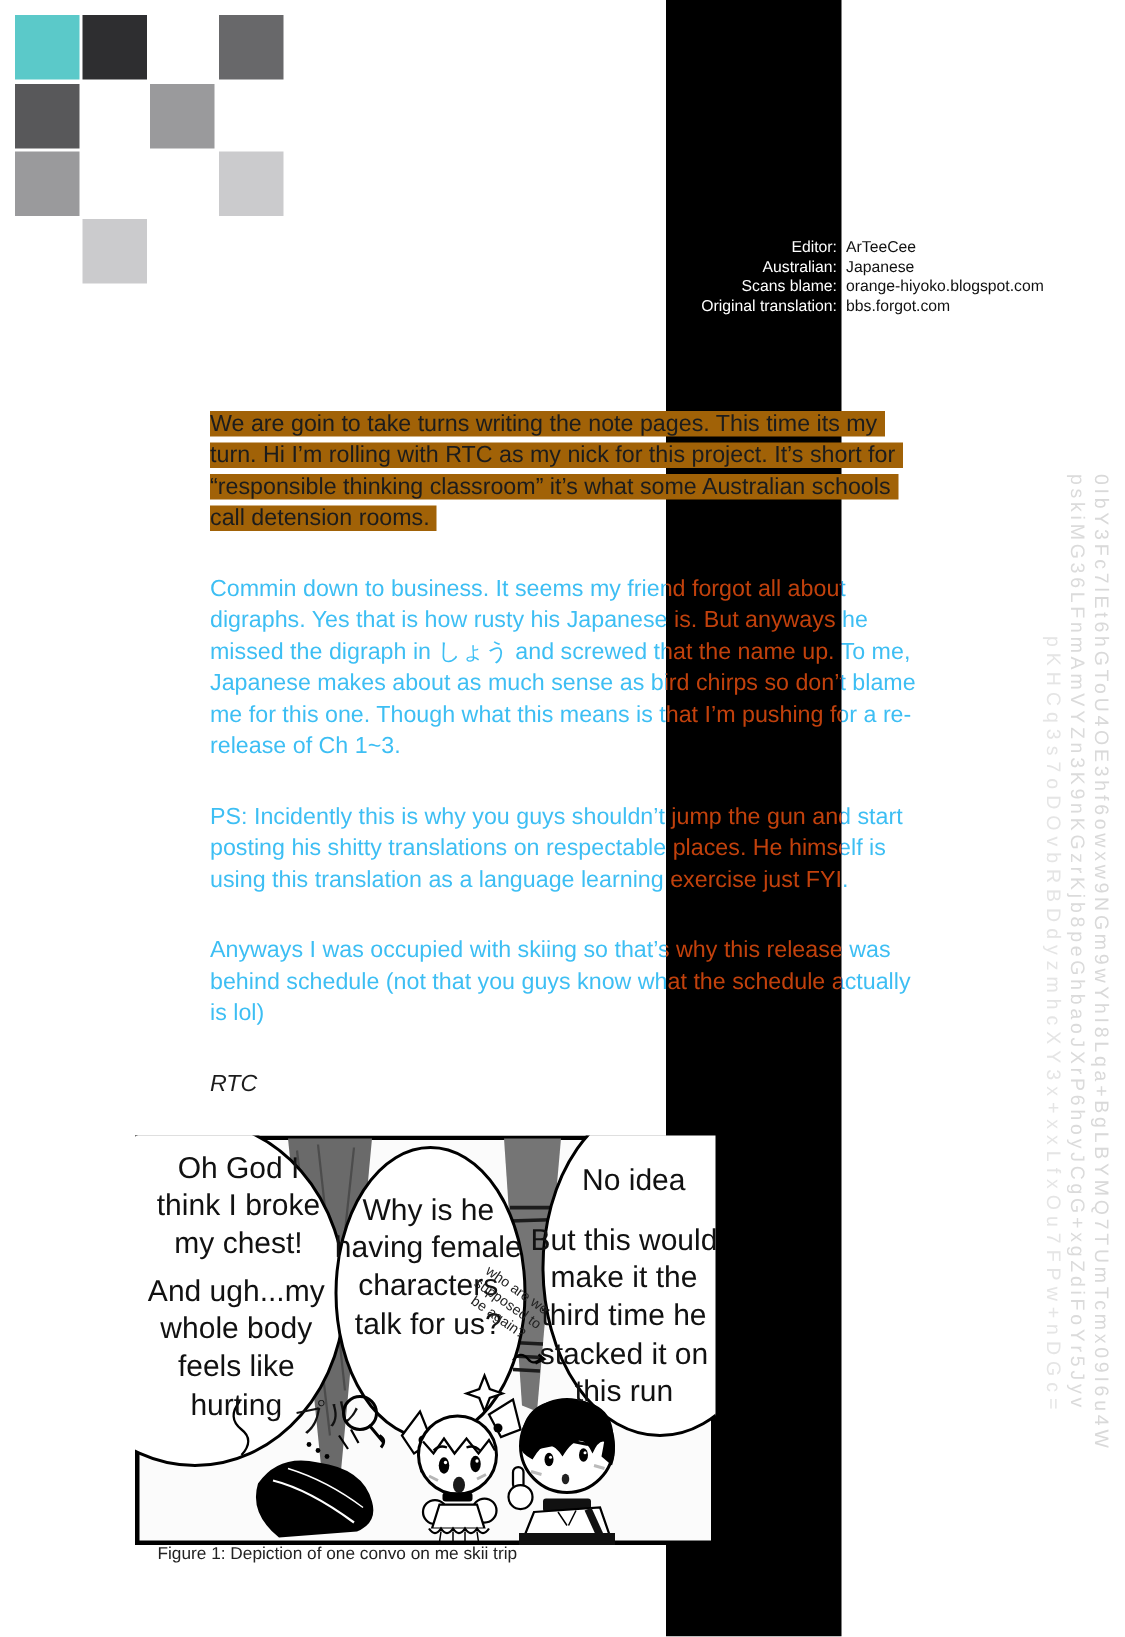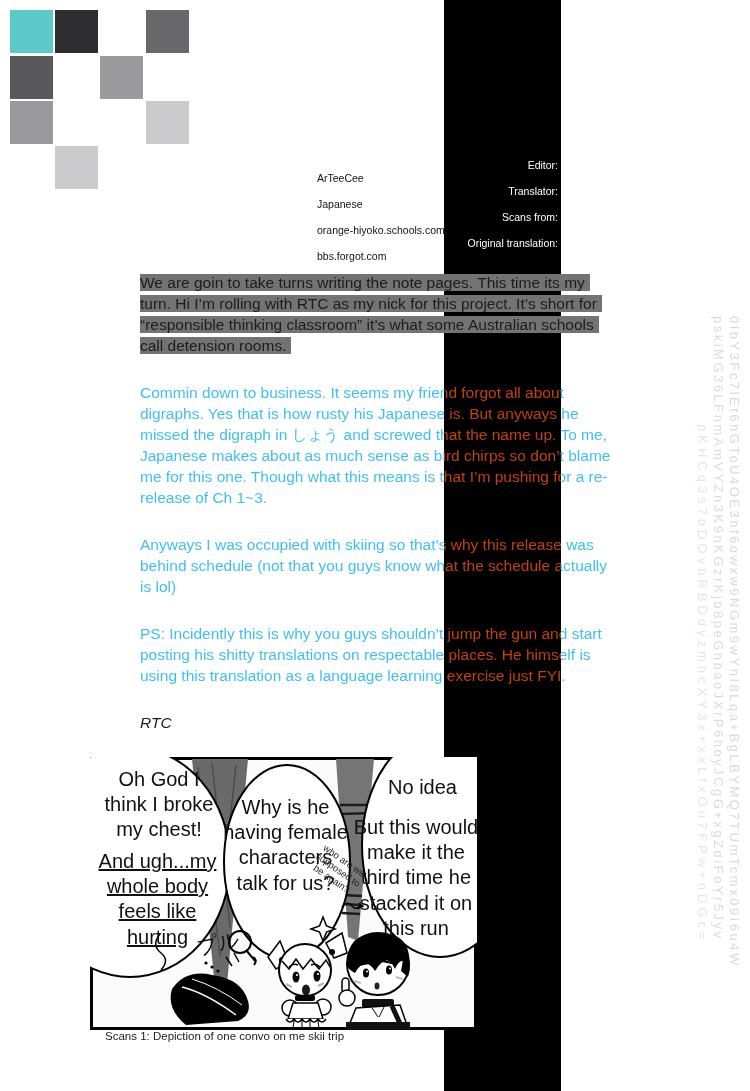--- a/index.html
+++ b/index.html
@@ -13,41 +13,41 @@
   .black-bar{position:absolute;left:444px;top:0;width:117px;height:1091px;background:#000;}
   
   .logo{position:absolute;left:10px;top:10px;width:180px;height:180px;}
   .sq{position:absolute;width:43px;height:43px;}
   .sq.c0r0{left:0;top:0;}   .sq.c1r0{left:45px;top:0;}   .sq.c3r0{left:136px;top:0;}
   .sq.c0r1{left:0;top:46px;}.sq.c2r1{left:90px;top:46px;}
   .sq.c0r2{left:0;top:91px;}.sq.c3r2{left:136px;top:91px;}
   .sq.c1r3{left:45px;top:136px;}
   
   .credits{position:absolute;top:159px;left:300px;width:420px;font-size:10.5px;line-height:13px;}
-  .credit-row{display:flex;flex-direction:column;}
+  .credit-row{display:flex;}
   .credit-label{width:258px;text-align:right;color:#fff;padding-right:4px;}
-  .credit-value{padding-left:17px;color:#111;}
+  .credit-value{padding-left:2px;color:#111;}
   
   .note{position:absolute;left:140px;top:272px;width:480px;font-size:15.5px;line-height:21px;}
   .note p{margin:0 0 26px 0;}
-  .strip-bg{background:#737373;padding:0 5px 0 0;-webkit-box-decoration-break:clone;box-decoration-break:clone;color:#1c1c1c;}
+  .strip-bg{background:#a16207;padding:0 5px 0 0;-webkit-box-decoration-break:clone;box-decoration-break:clone;color:#1c1c1c;}
   .inverting{color:#c2410c;mix-blend-mode:difference;}
   .signature{margin-top:0;font-style:italic;}
   
   .wm{position:absolute;white-space:nowrap;transform:rotate(90deg);transform-origin:0 0;
       font-size:13px;letter-spacing:2.5px;line-height:16px;}
   .wm1{left:742px;top:316px;}
   .wm2{left:726px;top:316px;}
   .wm3{left:710px;top:424px;letter-spacing:4px;}
   
   .panel{position:absolute;left:90px;top:757px;width:387px;height:273px;}
   .panel svg{position:absolute;left:0;top:0;}
   .bubble-text{position:absolute;text-align:center;font-size:20px;line-height:1.26;color:#111;}
   .bt1{left:8px;top:10px;width:122px;}
-  .bt2{left:0px;top:92px;width:135px;text-decoration:underline;}
+  .bt2{left:0px;top:92px;width:135px;}
   .bt3{left:133px;top:38px;width:125px;}
   .bt4{left:280px;top:18px;width:105px;}
   .bt5{left:262px;top:58px;width:128px;}
   .aside-text{position:absolute;left:216px;top:96px;width:64px;transform:rotate(35deg);
       font-size:9.5px;line-height:1.18;text-align:center;color:#222;}
   .caption{position:absolute;left:105px;top:1030px;font-size:11.5px;color:#222;}
 </style>
 </head>
 <body>
 
@@ -63,38 +63,38 @@
   <div class="sq c3r2" style="background: rgb(203, 203, 205);"></div>
   <div class="sq c1r3" style="background: rgb(203, 203, 205);"></div>
 </div>
 
 <div class="credits">
   <div class="credit-row">
     <span class="credit-label">Editor:</span>
     <span class="credit-value">ArTeeCee</span>
   </div>
   <div class="credit-row">
-    <span class="credit-label">Translator:</span>
+    <span class="credit-label">Australian:</span>
     <span class="credit-value">Japanese</span>
   </div>
   <div class="credit-row">
-    <span class="credit-label">Scans from:</span>
-    <span class="credit-value">orange-hiyoko.schools.com</span>
+    <span class="credit-label">Scans blame:</span>
+    <span class="credit-value">orange-hiyoko.blogspot.com</span>
   </div>
   <div class="credit-row">
     <span class="credit-label">Original translation:</span>
     <span class="credit-value">bbs.forgot.com</span>
   </div>
 </div>
 
 <div class="note">
   <p><span class="strip-bg">We are goin to take turns writing the note pages. This time its my turn. Hi I’m rolling with RTC as my nick for this project. It’s short for “responsible thinking classroom” it’s what some Australian schools call detension rooms.</span></p>
   <p><span class="inverting">Commin down to business. It seems my friend forgot all about digraphs. Yes that is how rusty his Japanese is. But anyways he missed the digraph in しょう and screwed that the name up. To me, Japanese makes about as much sense as bird chirps so don’t blame me for this one. Though what this means is that I’m pushing for a re-release of Ch 1~3.</span></p>
+  <p><span class="inverting">PS: Incidently this is why you guys shouldn’t jump the gun and start posting his shitty translations on respectable places. He himself is using this translation as a language learning exercise just FYI.</span></p>
   <p><span class="inverting">Anyways I was occupied with skiing so that’s why this release was behind schedule (not that you guys know what the schedule actually is lol)</span></p>
-  <p><span class="inverting">PS: Incidently this is why you guys shouldn’t jump the gun and start posting his shitty translations on respectable places. He himself is using this translation as a language learning exercise just FYI.</span></p>
   <p class="signature">RTC</p>
 </div>
 
 <div class="wm wm1" style="color: rgb(217, 217, 217);">0IbY3Fc7lEt6hGToU4OE3hf6owxw9NGm9wYhI8Lqa+BgLBYMQ7TUmTcmx09I6u4W</div>
 <div class="wm wm2" style="color: rgb(219, 219, 219);">pskiMG36LFnmAmVYZn3K9nKGzrKjb8peGhbaoJXrP6hoyJCgG+xgZdiFoYr5Jyv</div>
 <div class="wm wm3" style="color: rgb(229, 229, 229);">pKHCq3s7oDOvbRBDdyzmhcXY3x+xxLfxOu7FPw+nDGc=</div>
 
 <div class="panel">
   <svg width="387" height="273" viewBox="0 0 387 273">
 
@@ -177,13 +177,13 @@
   </svg>
 
   <div class="bubble-text bt1">Oh God I think I broke my chest!</div>
   <div class="bubble-text bt2">And ugh...my whole body feels like hurting</div>
   <div class="bubble-text bt3">Why is he having female characters talk for us?</div>
   <div class="bubble-text bt4">No idea</div>
   <div class="bubble-text bt5">But this would make it the third time he stacked it on this run</div>
   <div class="aside-text">who are we supposed to be again?</div>
 </div>
 
-<div class="caption">Scans 1: Depiction of one convo on me skii trip</div>
+<div class="caption">Figure 1: Depiction of one convo on me skii trip</div>
 
 </body></html>

